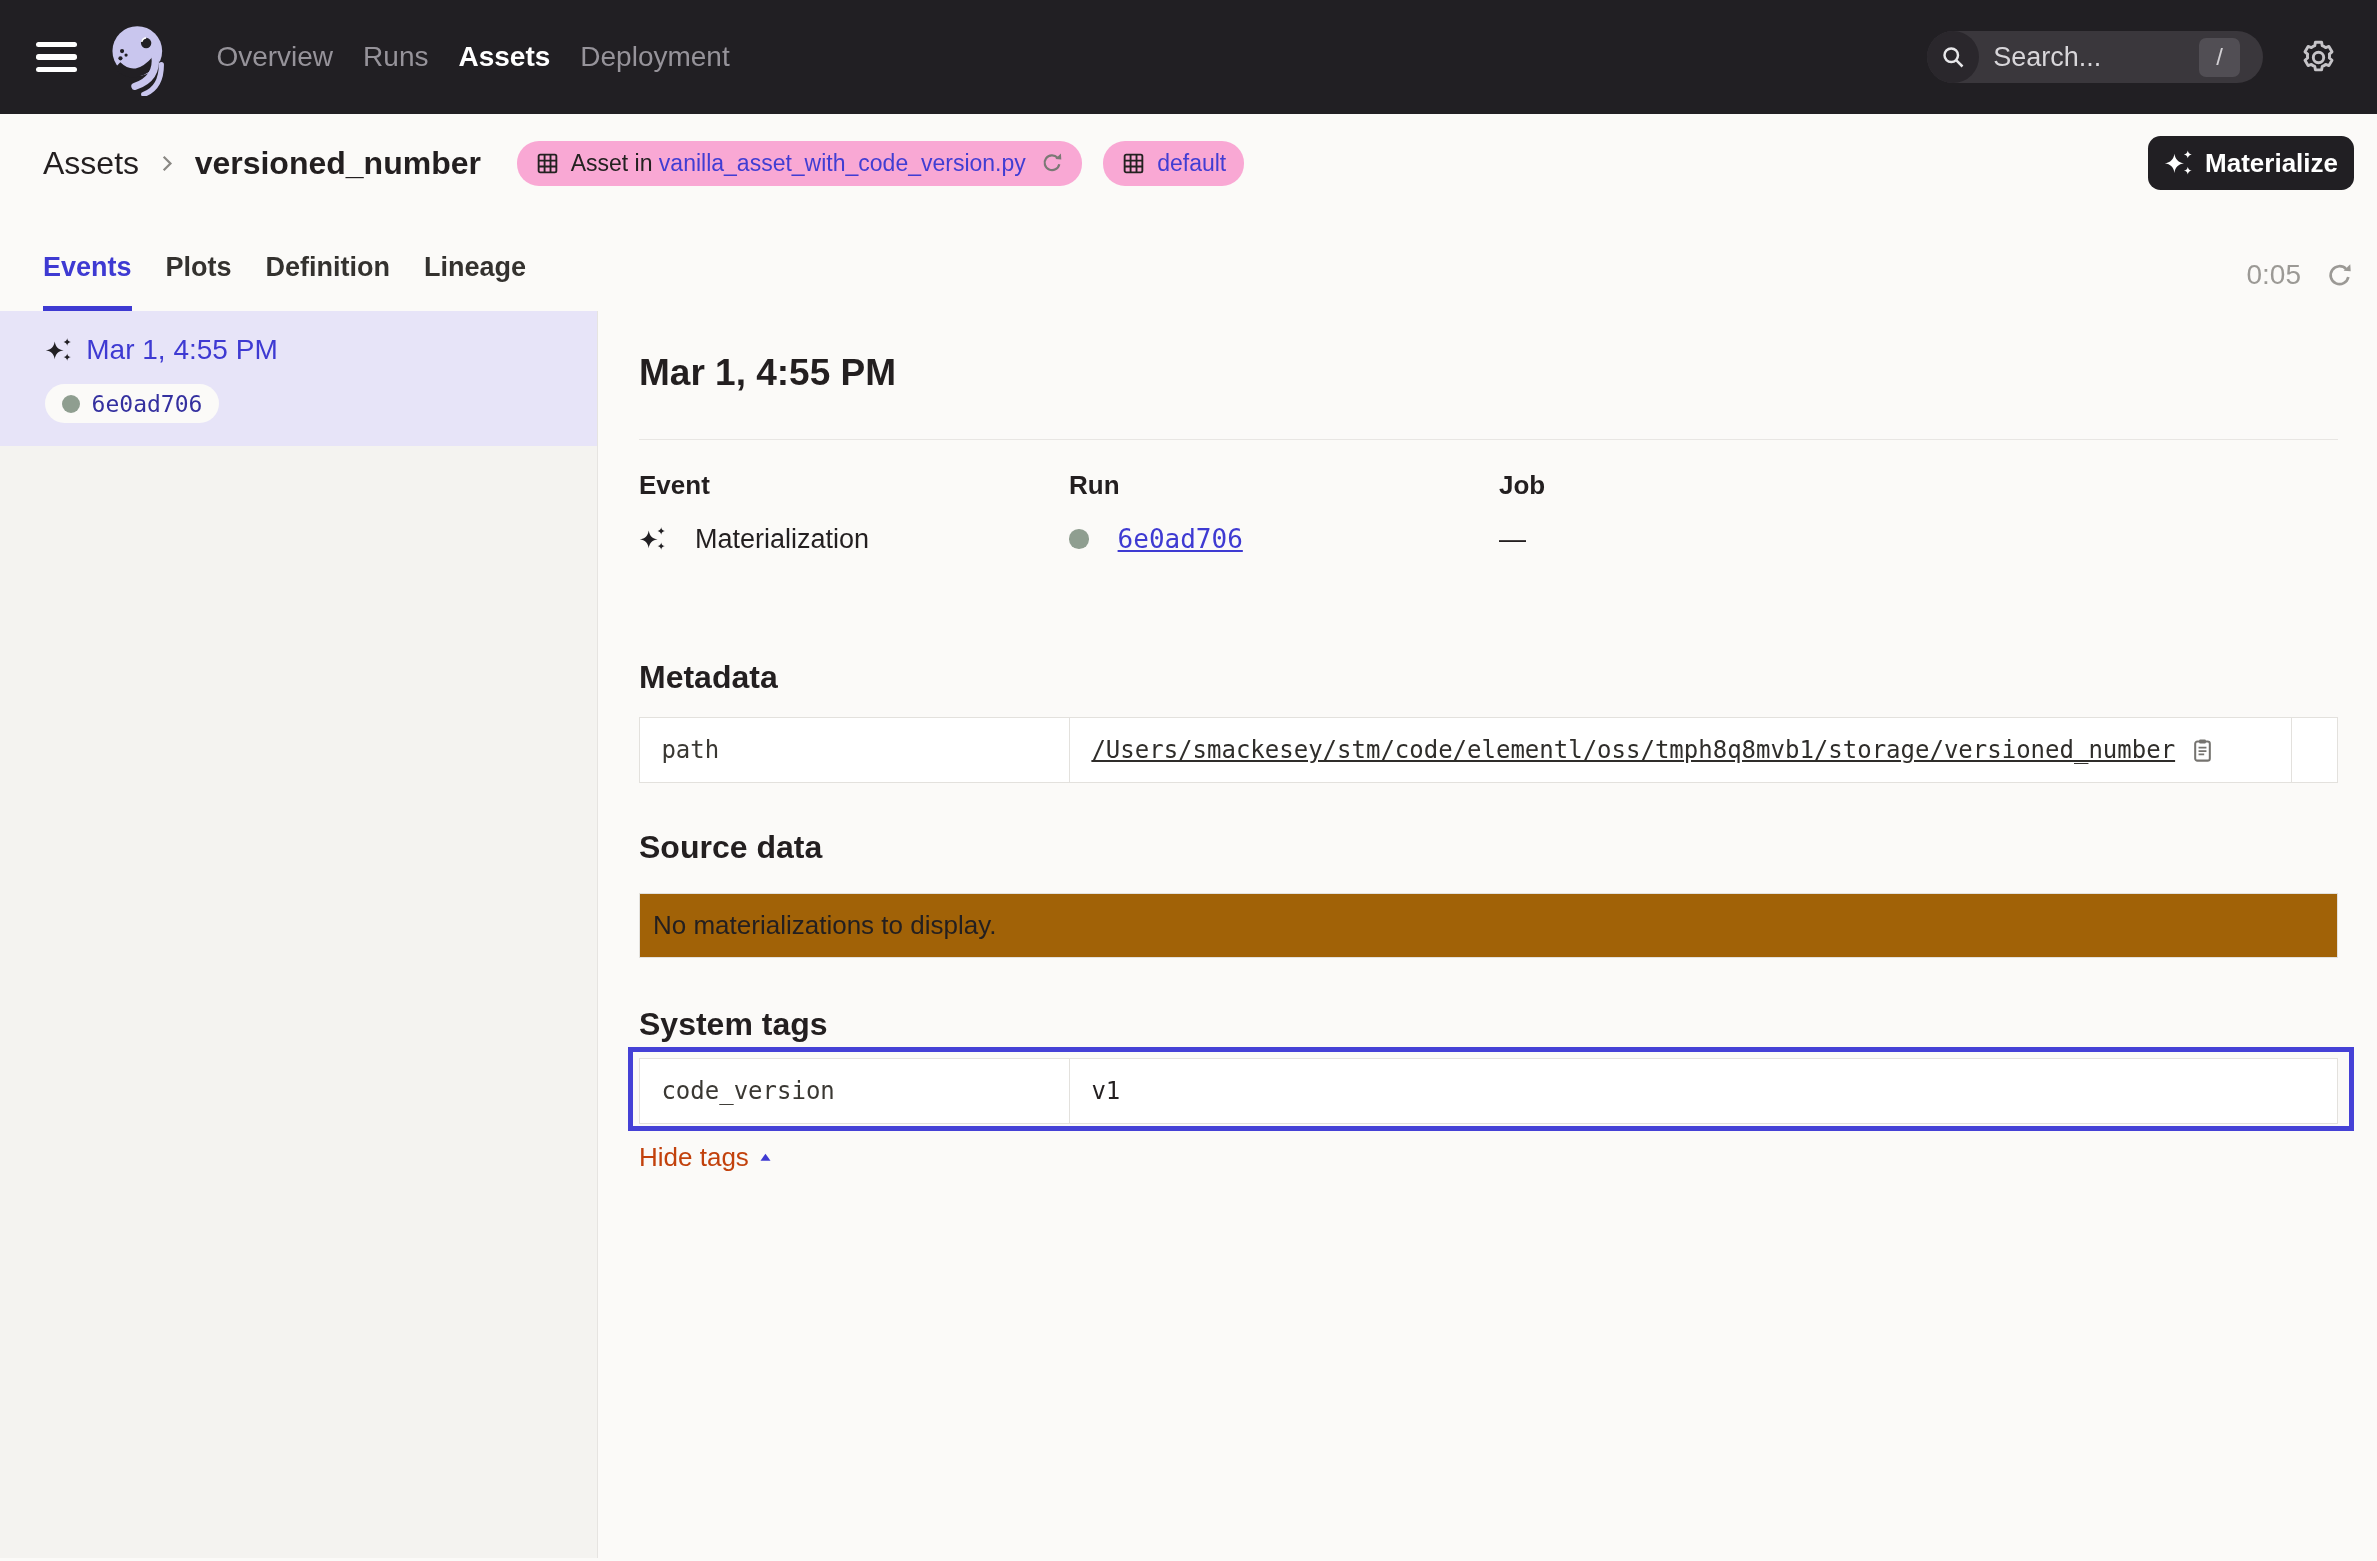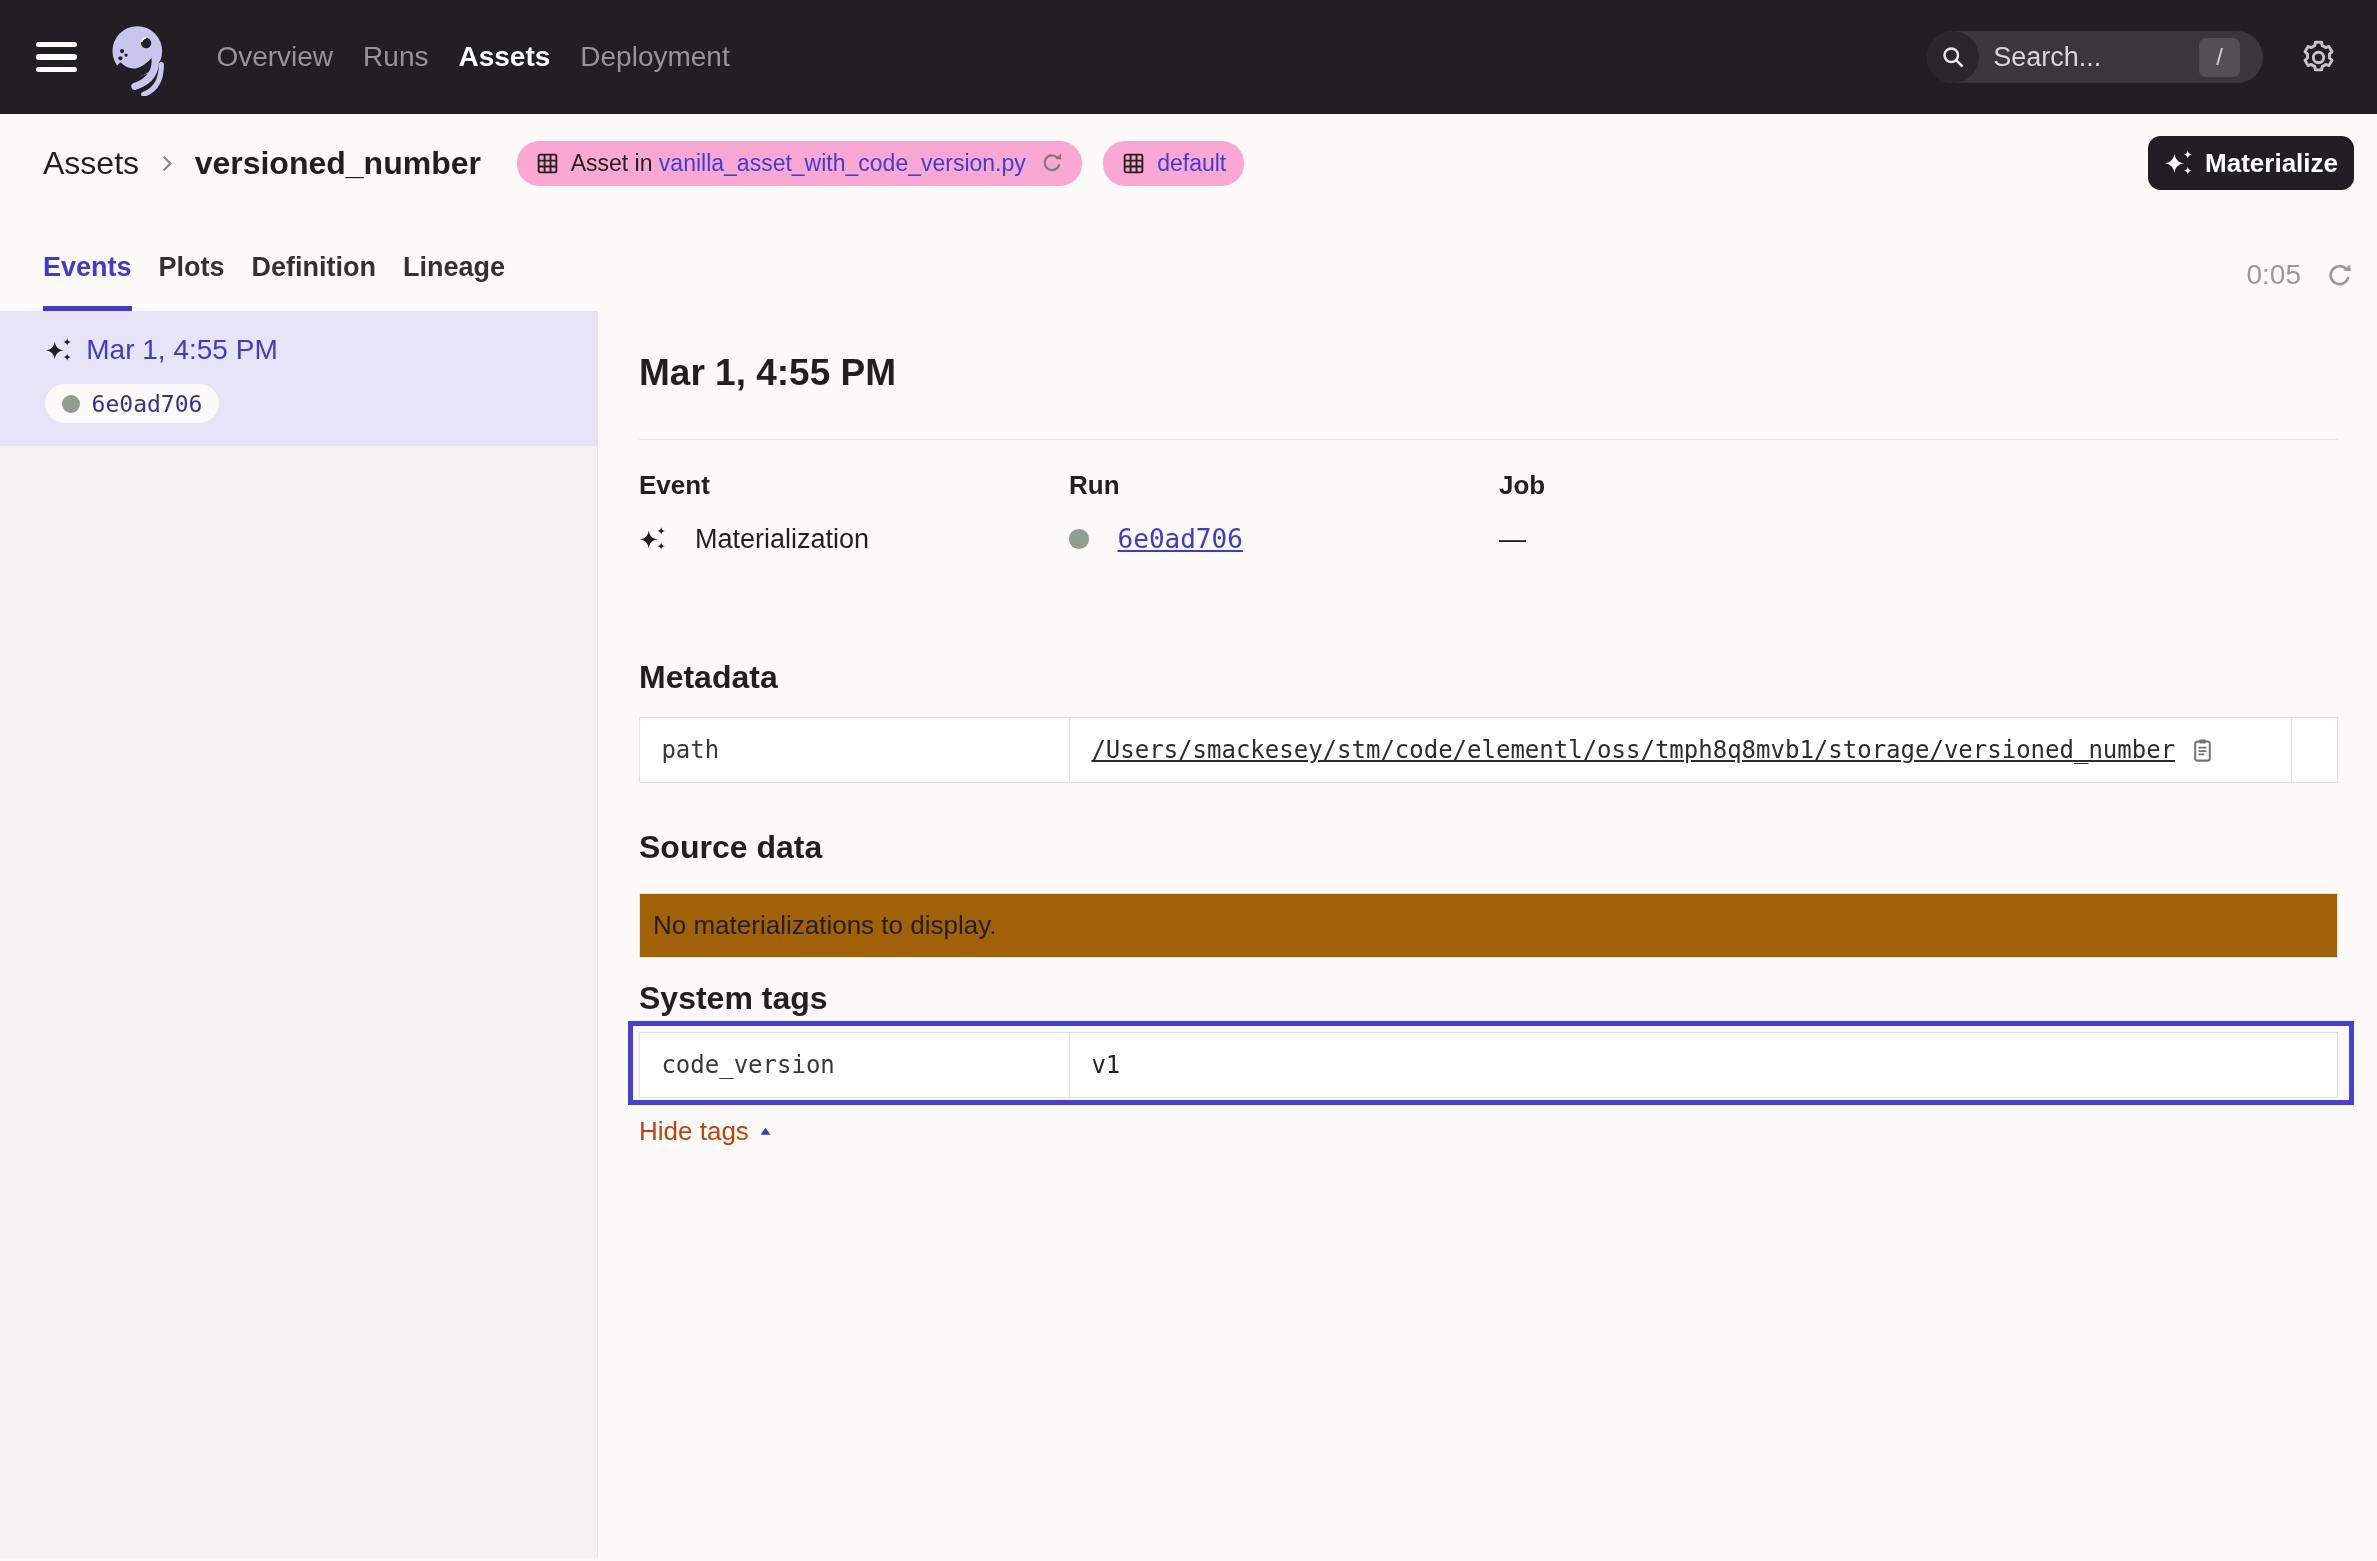--- a/index.html
+++ b/index.html
@@ -23,21 +23,21 @@
 .header{background:#fbfaf8;padding:22px 23px 0 43px}
 .header-row1{display:flex;align-items:center;height:54px}
 .breadcrumb{display:flex;align-items:center;gap:14.3px;font-size:32px}
 .crumb-current{font-weight:700}
 .chips{display:flex;gap:21.4px;margin-left:36px}
 .chip{height:45px;border-radius:22px;background:#f9a8d4;display:flex;align-items:center;gap:10.7px;padding:0 18px;font-size:23px;color:#232120}
 .chip .link{color:#413dd3}
 .chip .refresh{color:#7b7975;margin-left:3.6px}
 .materialize{margin-left:auto;height:54px;border-radius:12.5px;background:#211f23;color:#fff;font-size:26px;font-weight:600;display:flex;align-items:center;gap:12.5px;padding:0 16px;border:none}
 .header-row2{display:flex;margin-top:62px;align-items:flex-end}
-.tabs{display:flex;gap:27px}
+.tabs{display:flex;gap:34px}
 .tab{font-size:27px;font-weight:600;color:#34322f;padding-bottom:23px;border-bottom:5.4px solid transparent}
 .tab.active{color:#3e3ad2;border-bottom-color:#3e3ad2}
 .elapsed{margin-left:auto;display:flex;align-items:center;gap:24px;color:#9b9995;font-size:28px;margin-bottom:19.6px}
 
 .page-body{display:flex;height:1247px}
 .sidebar{width:598px;background:#f4f3f0;border-right:1.8px solid #e6e4e1}
 .event-item{background:#e7e4f8;padding:23px 21.4px 23px 45px}
 .event-date{display:flex;align-items:center;gap:14.3px;font-size:28px;color:#3e3ad2}
 .run-chip{margin-top:18px;display:inline-flex;align-items:center;gap:11.6px;height:39px;border-radius:19.6px;background:#fbfaf8;padding:0 17px;font-size:23px;color:#34309f;font-family:"DejaVu Sans Mono",monospace}
 .dot{width:19.6px;height:19.6px;border-radius:50%;background:#8f9e90;display:inline-block}
@@ -53,21 +53,21 @@
 .metadata-section{margin-top:104px}
 table{width:100%;border-collapse:collapse;background:#fff;margin-top:21.4px}
 td{border:1.8px solid #e3e1dd;padding:18px 21.4px;font-size:25px;vertical-align:middle}
 td.key{width:430px;font-family:"DejaVu Sans Mono",monospace;font-size:24px;color:#3a3833}
 td.val{font-family:"DejaVu Sans Mono",monospace;font-size:24px}
 td.gutter{width:46px;padding:0}
 .path-link{color:#2f2d2a;text-decoration:underline}
 .copy-icon{display:inline-block;margin-left:14.3px;vertical-align:-5.4px}
 .source-section{margin-top:46px}
 .empty-box{margin-top:27px;border:1.8px solid #e3e1dd;background:#a16207;padding:16px 13px;font-size:26px}
-.tags-section{margin-top:22px}
+.tags-section{margin-top:48px}
 .tags-wrap{position:relative;margin-top:14.3px}
 .tags-wrap table{margin-top:0}
 .focus-ring{position:absolute;left:-10.7px;right:-16px;top:-10.7px;height:84px;border:5.4px solid #4541d6;pointer-events:none}
 .hide-tags{margin-top:18px;display:inline-flex;align-items:center;gap:9px;font-size:26px;color:#c2410c}
 </style>
 </head>
 <body>
 
 <svg width="0" height="0" style="position:absolute">
   <defs>

